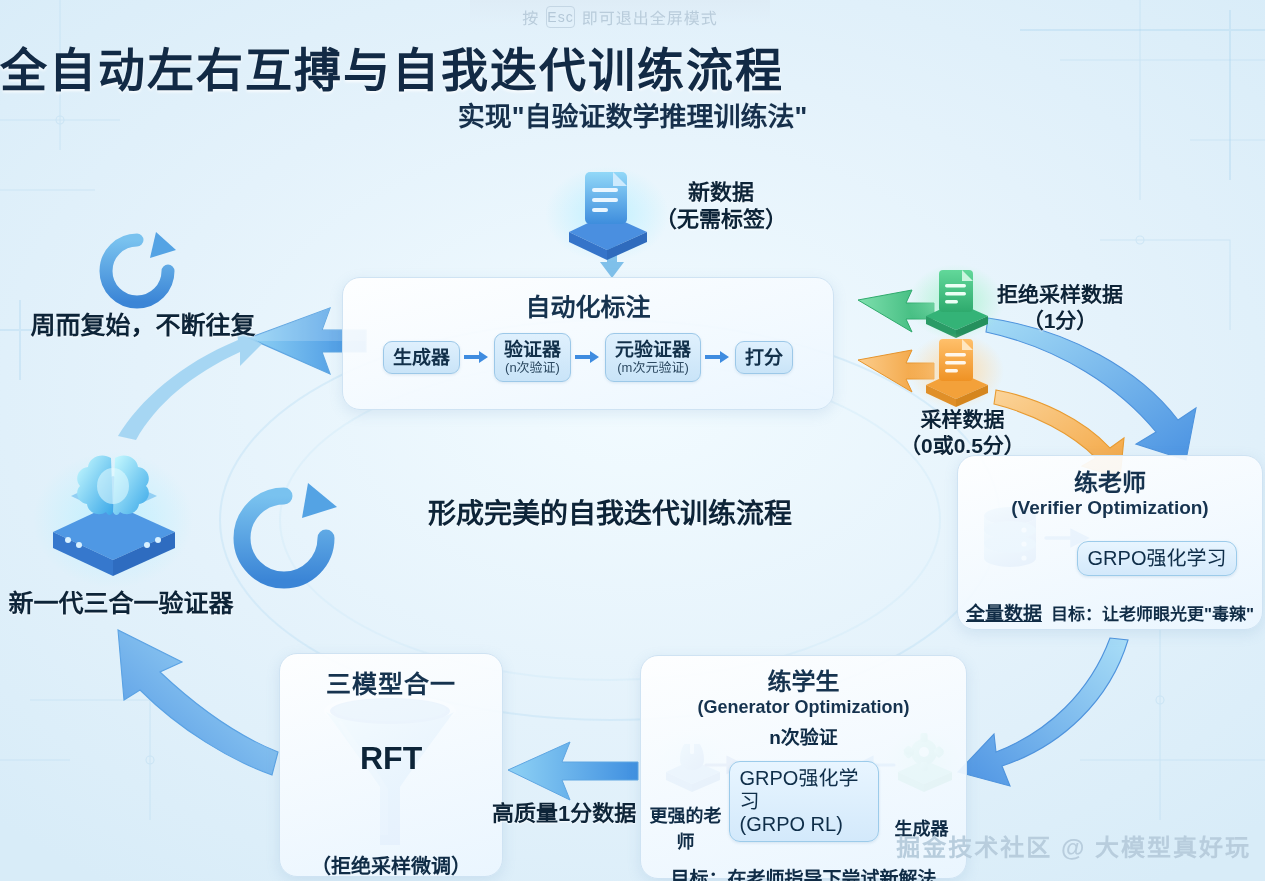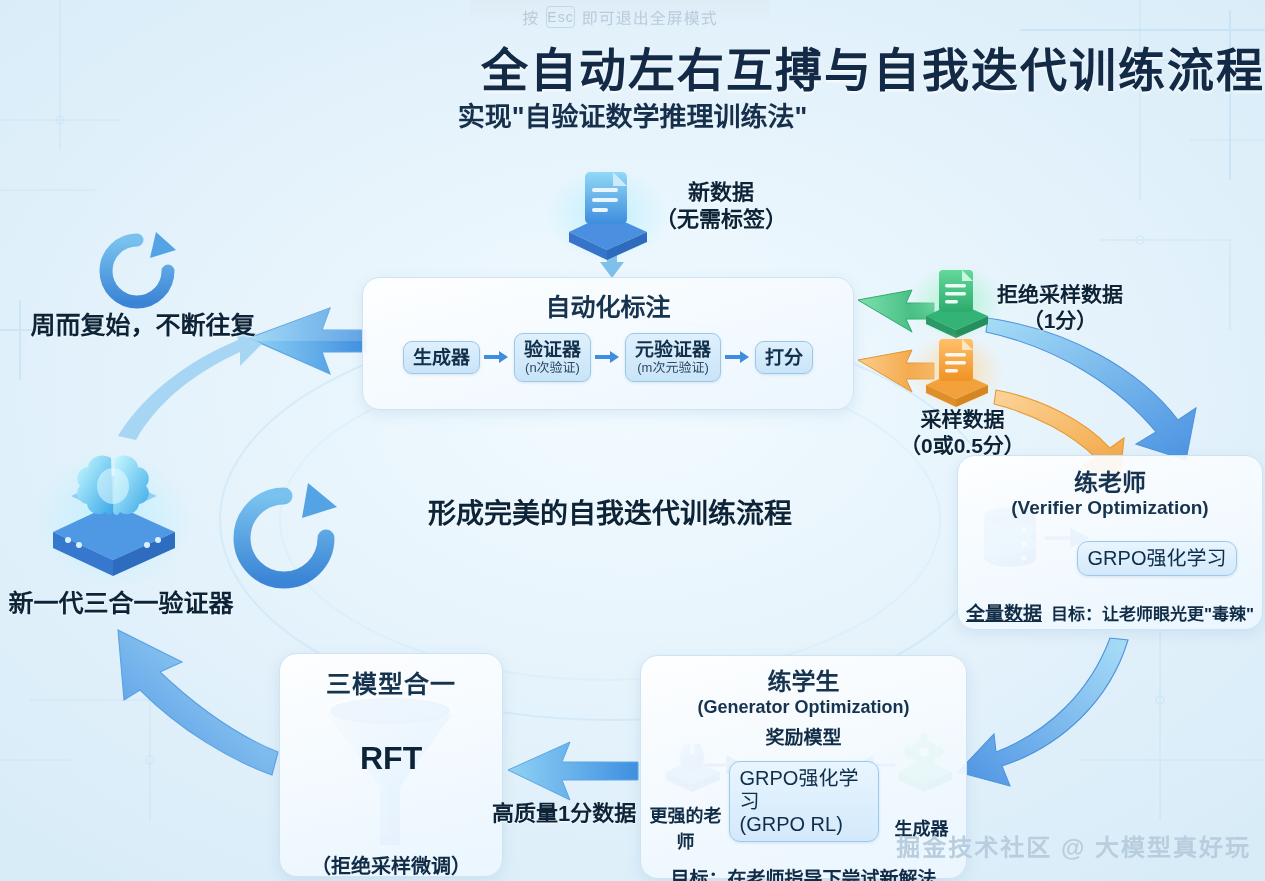--- a/index.html
+++ b/index.html
@@ -22,38 +22,38 @@
     position:absolute;left:470px;top:0;width:300px;height:34px;
     display:flex;align-items:center;justify-content:center;gap:7px;
     background:linear-gradient(180deg,rgba(222,236,246,.95) 0%,rgba(226,240,250,.45) 70%,rgba(226,240,250,0) 100%);
     color:#b9ccdb;font-size:16px;letter-spacing:1px;border-radius:0 0 8px 8px;
   }
   .fs-hint .key{
     border:1px solid #c4d6e4;border-radius:4px;padding:0 0;font-size:14px;line-height:20px;color:#b4c8d8;
   }
   
   .title{
-    position:absolute;left:0;right:0;top:32px;text-align:right;
+    position:absolute;left:0;right:0;top:32px;text-align:left;
     font-size:47px;font-weight:bold;color:#122a45;letter-spacing:2px;
     text-shadow:0 2px 3px rgba(255,255,255,.8);
   }
   .subtitle{
     position:absolute;left:0;right:0;top:95px;text-align:center;
     font-size:27px;font-weight:bold;color:#16304c;
   }
   
   .panel{
     position:absolute;border-radius:18px;
     background:linear-gradient(165deg,rgba(255,255,255,.93) 0%,rgba(235,246,255,.93) 100%);
     border:1.5px solid #cfe3f3;
     box-shadow:0 4px 14px rgba(100,150,190,.16);
   }
   .panel-title{text-align:center;font-weight:bold;color:#16334f;}
   
-  #auto-box{left:362px;top:277px;width:490px;height:131px;}
+  #auto-box{left:342px;top:277px;width:490px;height:131px;}
   #auto-box .panel-title{font-size:25px;margin-top:9px;}
   .steps{display:flex;align-items:center;justify-content:center;gap:4px;margin-top:10px;}
   .step{
     background:linear-gradient(180deg,#dff0fd 0%,#c9e4f8 100%);
     border:1.3px solid #9cc8e8;border-radius:9px;
     padding:5px 9px;text-align:center;color:#123;line-height:1.12;
     box-shadow:0 1px 3px rgba(90,140,180,.18);
   }
   .step .s-main{font-size:19px;font-weight:600;display:block;color:#12304a;}
   .step .s-sub{font-size:13px;display:block;color:#2d4a62;margin-top:1px;}
@@ -435,21 +435,21 @@
     </div>
     <div class="t-foot">
       <span class="lbl">全量数据</span>
       <span class="goal">目标：让老师眼光更"毒辣"</span>
     </div>
   </div>
 
   <div class="panel" id="student-box">
     <div class="panel-title">练学生</div>
     <div class="panel-sub">(Generator Optimization)</div>
-    <div class="reward-label">奖励模型</div>
+    <div class="reward-label">n次验证</div>
     <div class="s-row">
       <div class="s-cell">
         <div style="height:56px"></div>
         <span class="cap">更强的老师</span>
       </div>
       <div class="chip" style="width:128px;">
         <span>GRPO强化学习</span><br>
         <span>(GRPO RL)</span>
       </div>
       <div class="s-cell">

